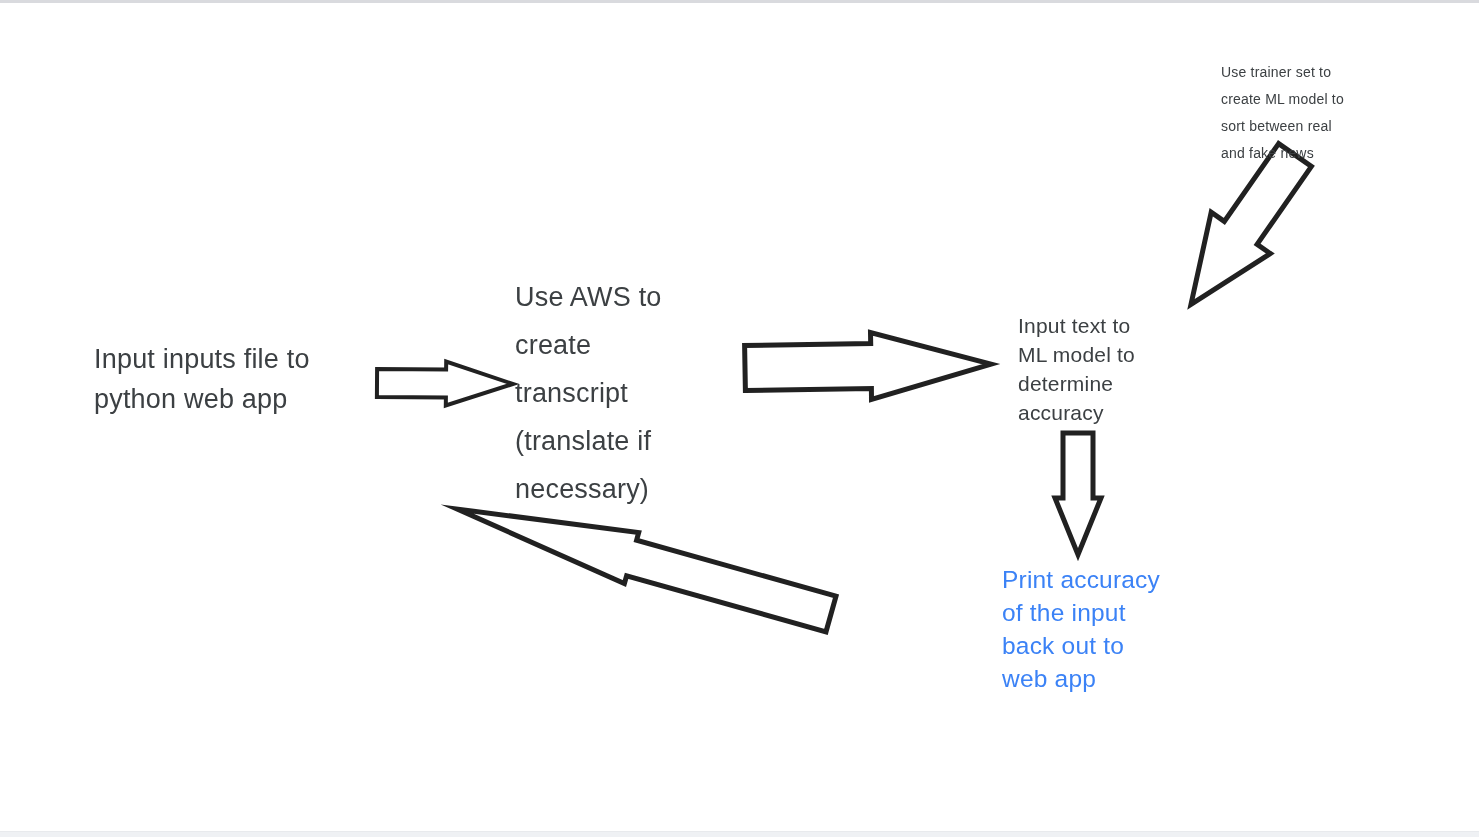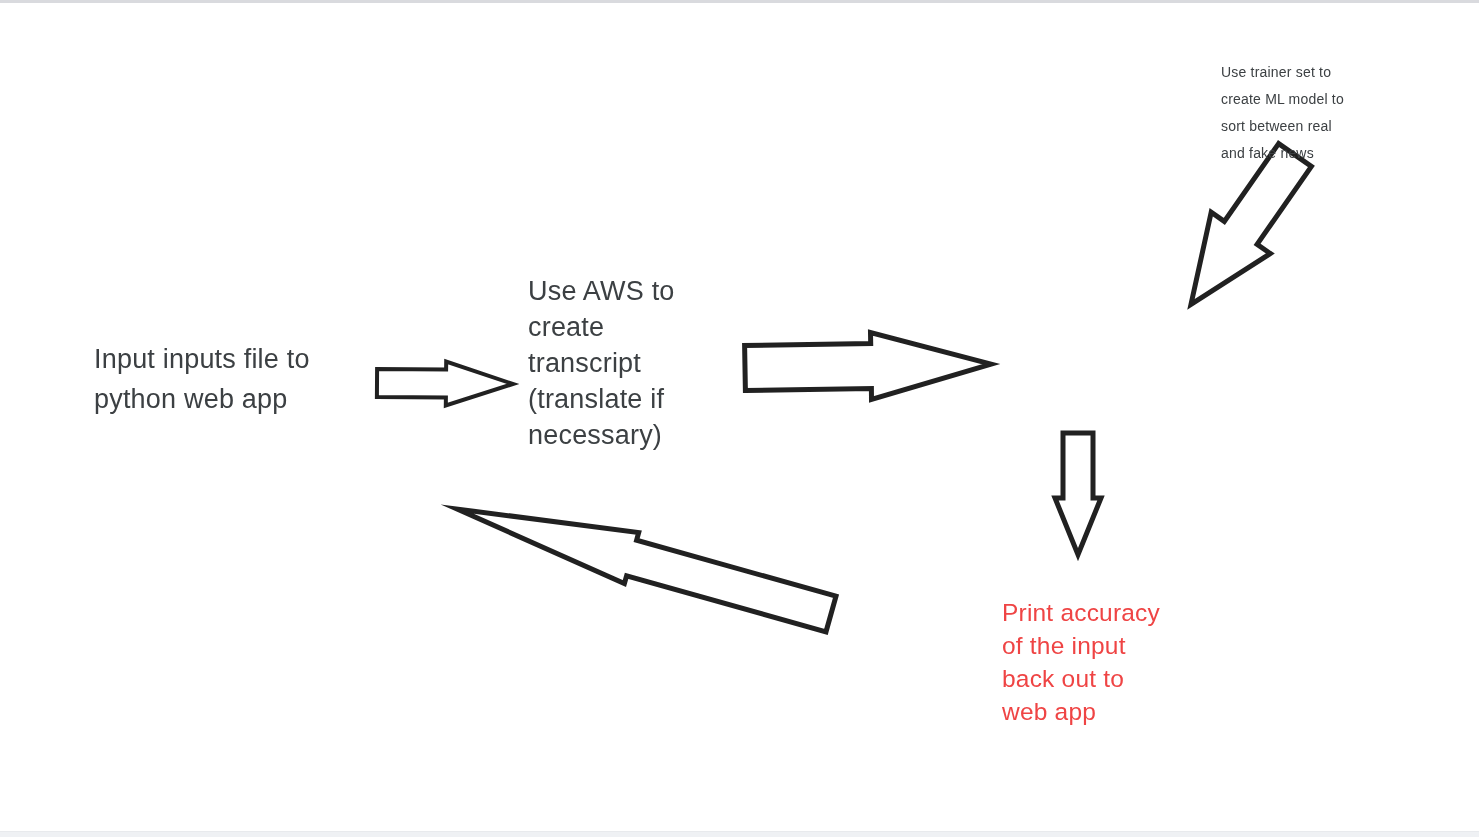--- a/index.html
+++ b/index.html
@@ -18,21 +18,21 @@
     position: absolute; bottom: 0; left: 0; right: 0; height: 5px;
     border-top: 1px solid #e8eaed;
   }
   svg.arrows-layer { position: absolute; left: 0; top: 0; width: 1479px; height: 837px; }
   .node {
     position: absolute;
     white-space: pre-line;
     letter-spacing: 0.2px;
   }
   #node-user-input    { left: 94px;   top: 339px; font-size: 27px;   line-height: 40px; }
-  #node-aws-transcript{ left: 528px;  top: 273px; font-size: 27px;   line-height: 36px; }
+  #node-aws-transcript{ left: 515px;  top: 273px; font-size: 27px;   line-height: 48px; }
   #node-ml-model-input{ left: 1018px; top: 311px; font-size: 21px;   line-height: 29px; }
   #node-trainer-set   { left: 1221px; top: 18px;  font-size: 14px; line-height: 27px; margin-top: 41px; }
   #node-print-accuracy{ left: 1002px; top: 563px; font-size: 24.5px; line-height: 33px; }
 </style>
 </head>
 <body>
 
 <div class="canvas">
   <div class="topbar" style="background: rgb(217, 218, 222);"></div>
 
@@ -46,25 +46,29 @@
 
   <div class="node" id="node-user-input" style="color: rgb(60, 64, 67);">Input inputs file to
 python web app</div>
 
   <div class="node" id="node-aws-transcript" style="color: rgb(60, 64, 67);">Use AWS to
 create
 transcript
 (translate if
 necessary)</div>
 
+  <div class="node" id="node-ml-model-input" style="color: rgb(60, 64, 67);">Input text to
+ML model to
+determine
+accuracy</div>
 
   <div class="node" id="node-trainer-set" style="color: rgb(60, 64, 67);">Use trainer set to
 create ML model to
 sort between real
 and fake news</div>
 
-  <div class="node" id="node-print-accuracy" style="color: #ef4444; margin-top: 33px;">Print accuracy
+  <div class="node" id="node-print-accuracy" style="color: #3b82f6;">Print accuracy
 of the input
 back out to
 web app</div>
 
   <div class="bottombar" style="background: rgb(239, 241, 244);"></div>
 </div>
 
 </body></html>

